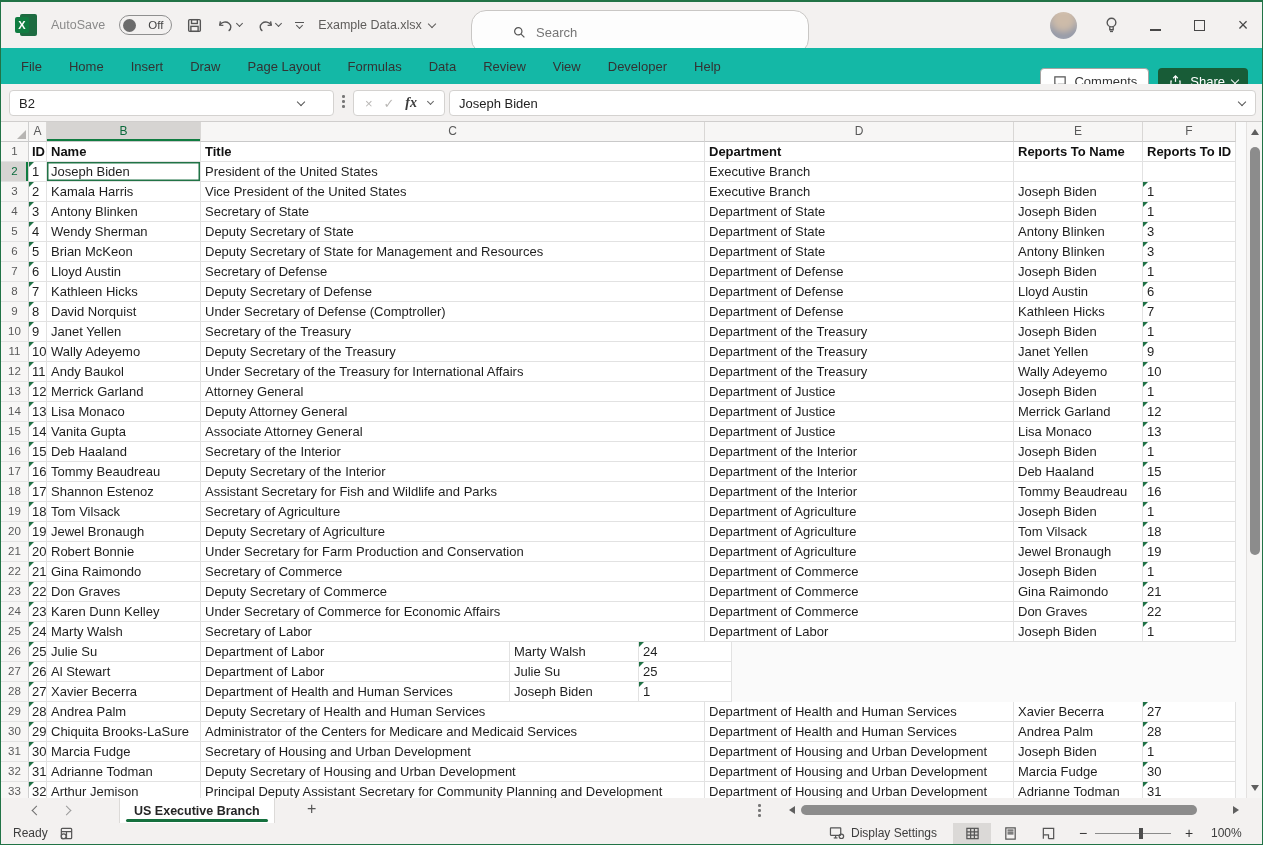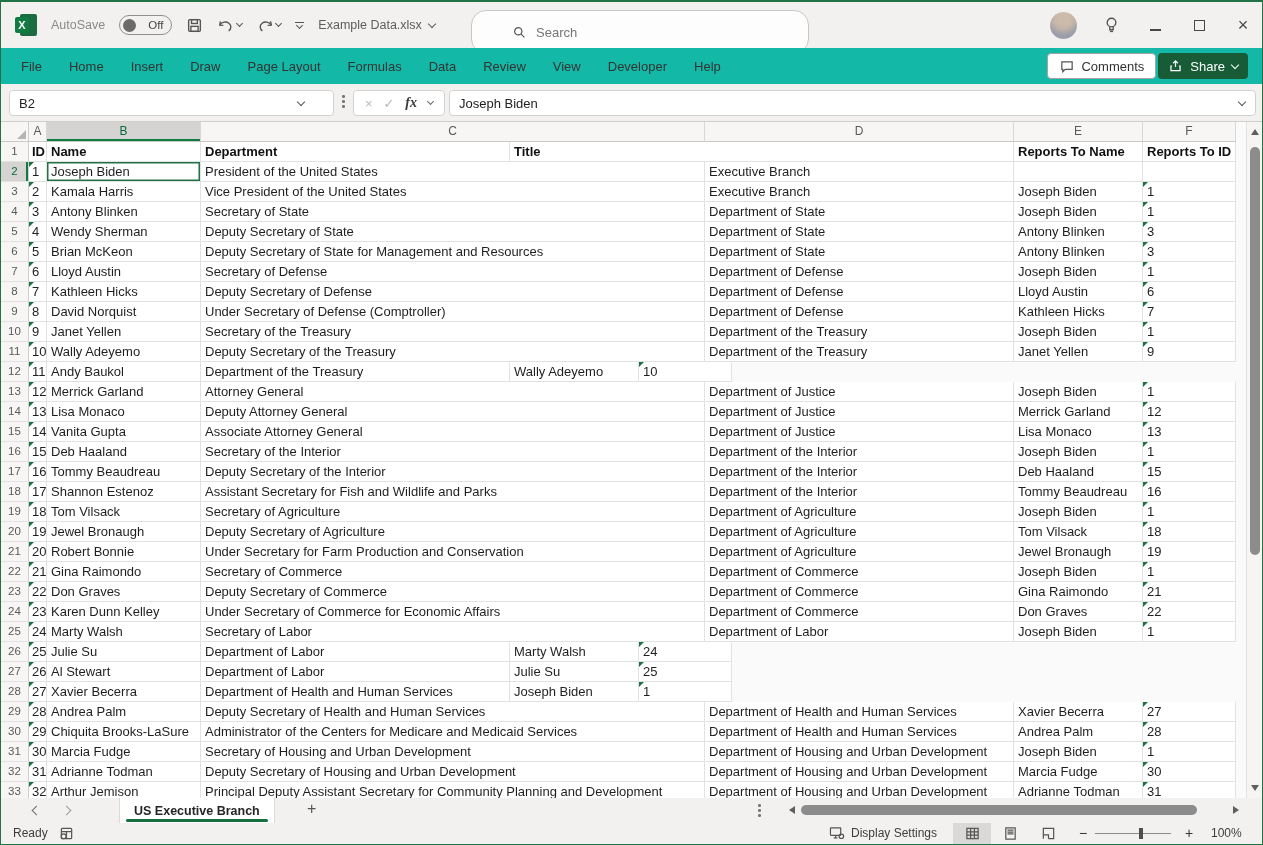--- a/index.html
+++ b/index.html
@@ -27,21 +27,21 @@
   .avatar { width:27px; height:27px; border-radius:50%; overflow:hidden; position:relative; }
   .avatar .blur { position:absolute; inset:-4px; background:radial-gradient(circle at 50% 30%, #cdbba9 0 35%, #8a93a8 60%, #b9b3ae 100%); filter:blur(3px); }
   .win-ctrl { color:#474747; font-size:15px; width:18px; text-align:center; }
   .maxi { width:11px; height:11px; border:1.2px solid #474747; display:inline-block; }
   .mini-line { display:inline-block; width:11px; height:1.4px; background:#474747; }
 
   
   .ribbonrow { position:absolute; top:46px; left:0; width:100%; height:48px; background:#14b8a6; border-bottom:1px solid #e3e1e0; }
   .ribbon-tabs { position:absolute; left:20px; top:0; height:36px; display:flex; align-items:center; gap:27px; }
   .ribbon-tab { font-size:13px; color:#333; white-space:nowrap; }
-  .ribbon-right { position:absolute; right:14px; top:5px; display:flex; gap:2px; align-items:center;margin-left:17px; }
+  .ribbon-right { position:absolute; right:14px; top:20px; display:flex; gap:9px; align-items:center;margin-left:17px; }
   .comments-btn { height:26px; border:1px solid #a6a4a2; border-radius:4px; background:#fff; display:flex; align-items:center; gap:6px; padding:0 11px; font-size:13px; color:#333; }
   .share-btn { height:26px; border-radius:4px; background:#185C37; color:#fff; display:flex; align-items:center; gap:7px; padding:0 10px; font-size:13px; }
 
   
   .formularow { position:absolute; top:82px; left:0; width:100%; height:38px; background:#f3f1f0; border-bottom:1px solid #d0cecd; }
   .name-box { position:absolute; left:8px; top:6px; width:325px; height:26px; background:#fff; border:1px solid #d4d2d0; border-radius:4px; display:flex; align-items:center; }
   .name-box input { border:none; outline:none; width:280px; padding-left:9px; font-size:13px; color:#222; font-family:inherit; background:transparent; }
   .name-box .chev { color:#555; margin-left:8px; }
   .vdots { position:absolute; left:341px; top:11px; display:flex; flex-direction:column; gap:2.5px; }
   .vdots i { width:2.5px; height:2.5px; border-radius:50%; background:#777; }
@@ -242,22 +242,22 @@
         <div class="col-letter w-b sel">B</div>
         <div class="col-letter w-c">C</div>
         <div class="col-letter w-d">D</div>
         <div class="col-letter w-e">E</div>
         <div class="col-letter w-f">F</div>
       </div>
       <div class="row">
         <div class="rh w-rh">1</div>
         <div class="cell hdr w-a id-cell">ID</div>
         <div class="cell hdr w-b">Name</div>
+        <div class="cell hdr w-c">Title</div>
         <div class="cell hdr w-d">Department</div>
-        <div class="cell hdr w-c">Title</div>
         <div class="cell hdr w-e">Reports To Name</div>
         <div class="cell hdr w-f">Reports To ID</div>
       </div>
       <div class="row">
         <div class="rh w-rh sel">2</div>
         <div class="cell w-a id-cell tri">1</div>
         <div class="cell w-b active">Joseph Biden</div>
         <div class="cell w-c">President of the United States</div>
         <div class="cell w-d">Executive Branch</div>
         <div class="cell w-e"></div>
@@ -341,20 +341,21 @@
         <div class="cell w-b">Wally Adeyemo</div>
         <div class="cell w-c">Deputy Secretary of the Treasury</div>
         <div class="cell w-d">Department of the Treasury</div>
         <div class="cell w-e">Janet Yellen</div>
         <div class="cell w-f tri">9</div>
       </div>
       <div class="row">
         <div class="rh w-rh">12</div>
         <div class="cell w-a id-cell tri">11</div>
         <div class="cell w-b">Andy Baukol</div>
+        <div class="cell w-c">Under Secretary of the Treasury for International Affairs</div>
         <div class="cell w-d">Department of the Treasury</div>
         <div class="cell w-e">Wally Adeyemo</div>
         <div class="cell w-f tri">10</div>
       </div>
       <div class="row">
         <div class="rh w-rh">13</div>
         <div class="cell w-a id-cell tri">12</div>
         <div class="cell w-b">Merrick Garland</div>
         <div class="cell w-c">Attorney General</div>
         <div class="cell w-d">Department of Justice</div>

